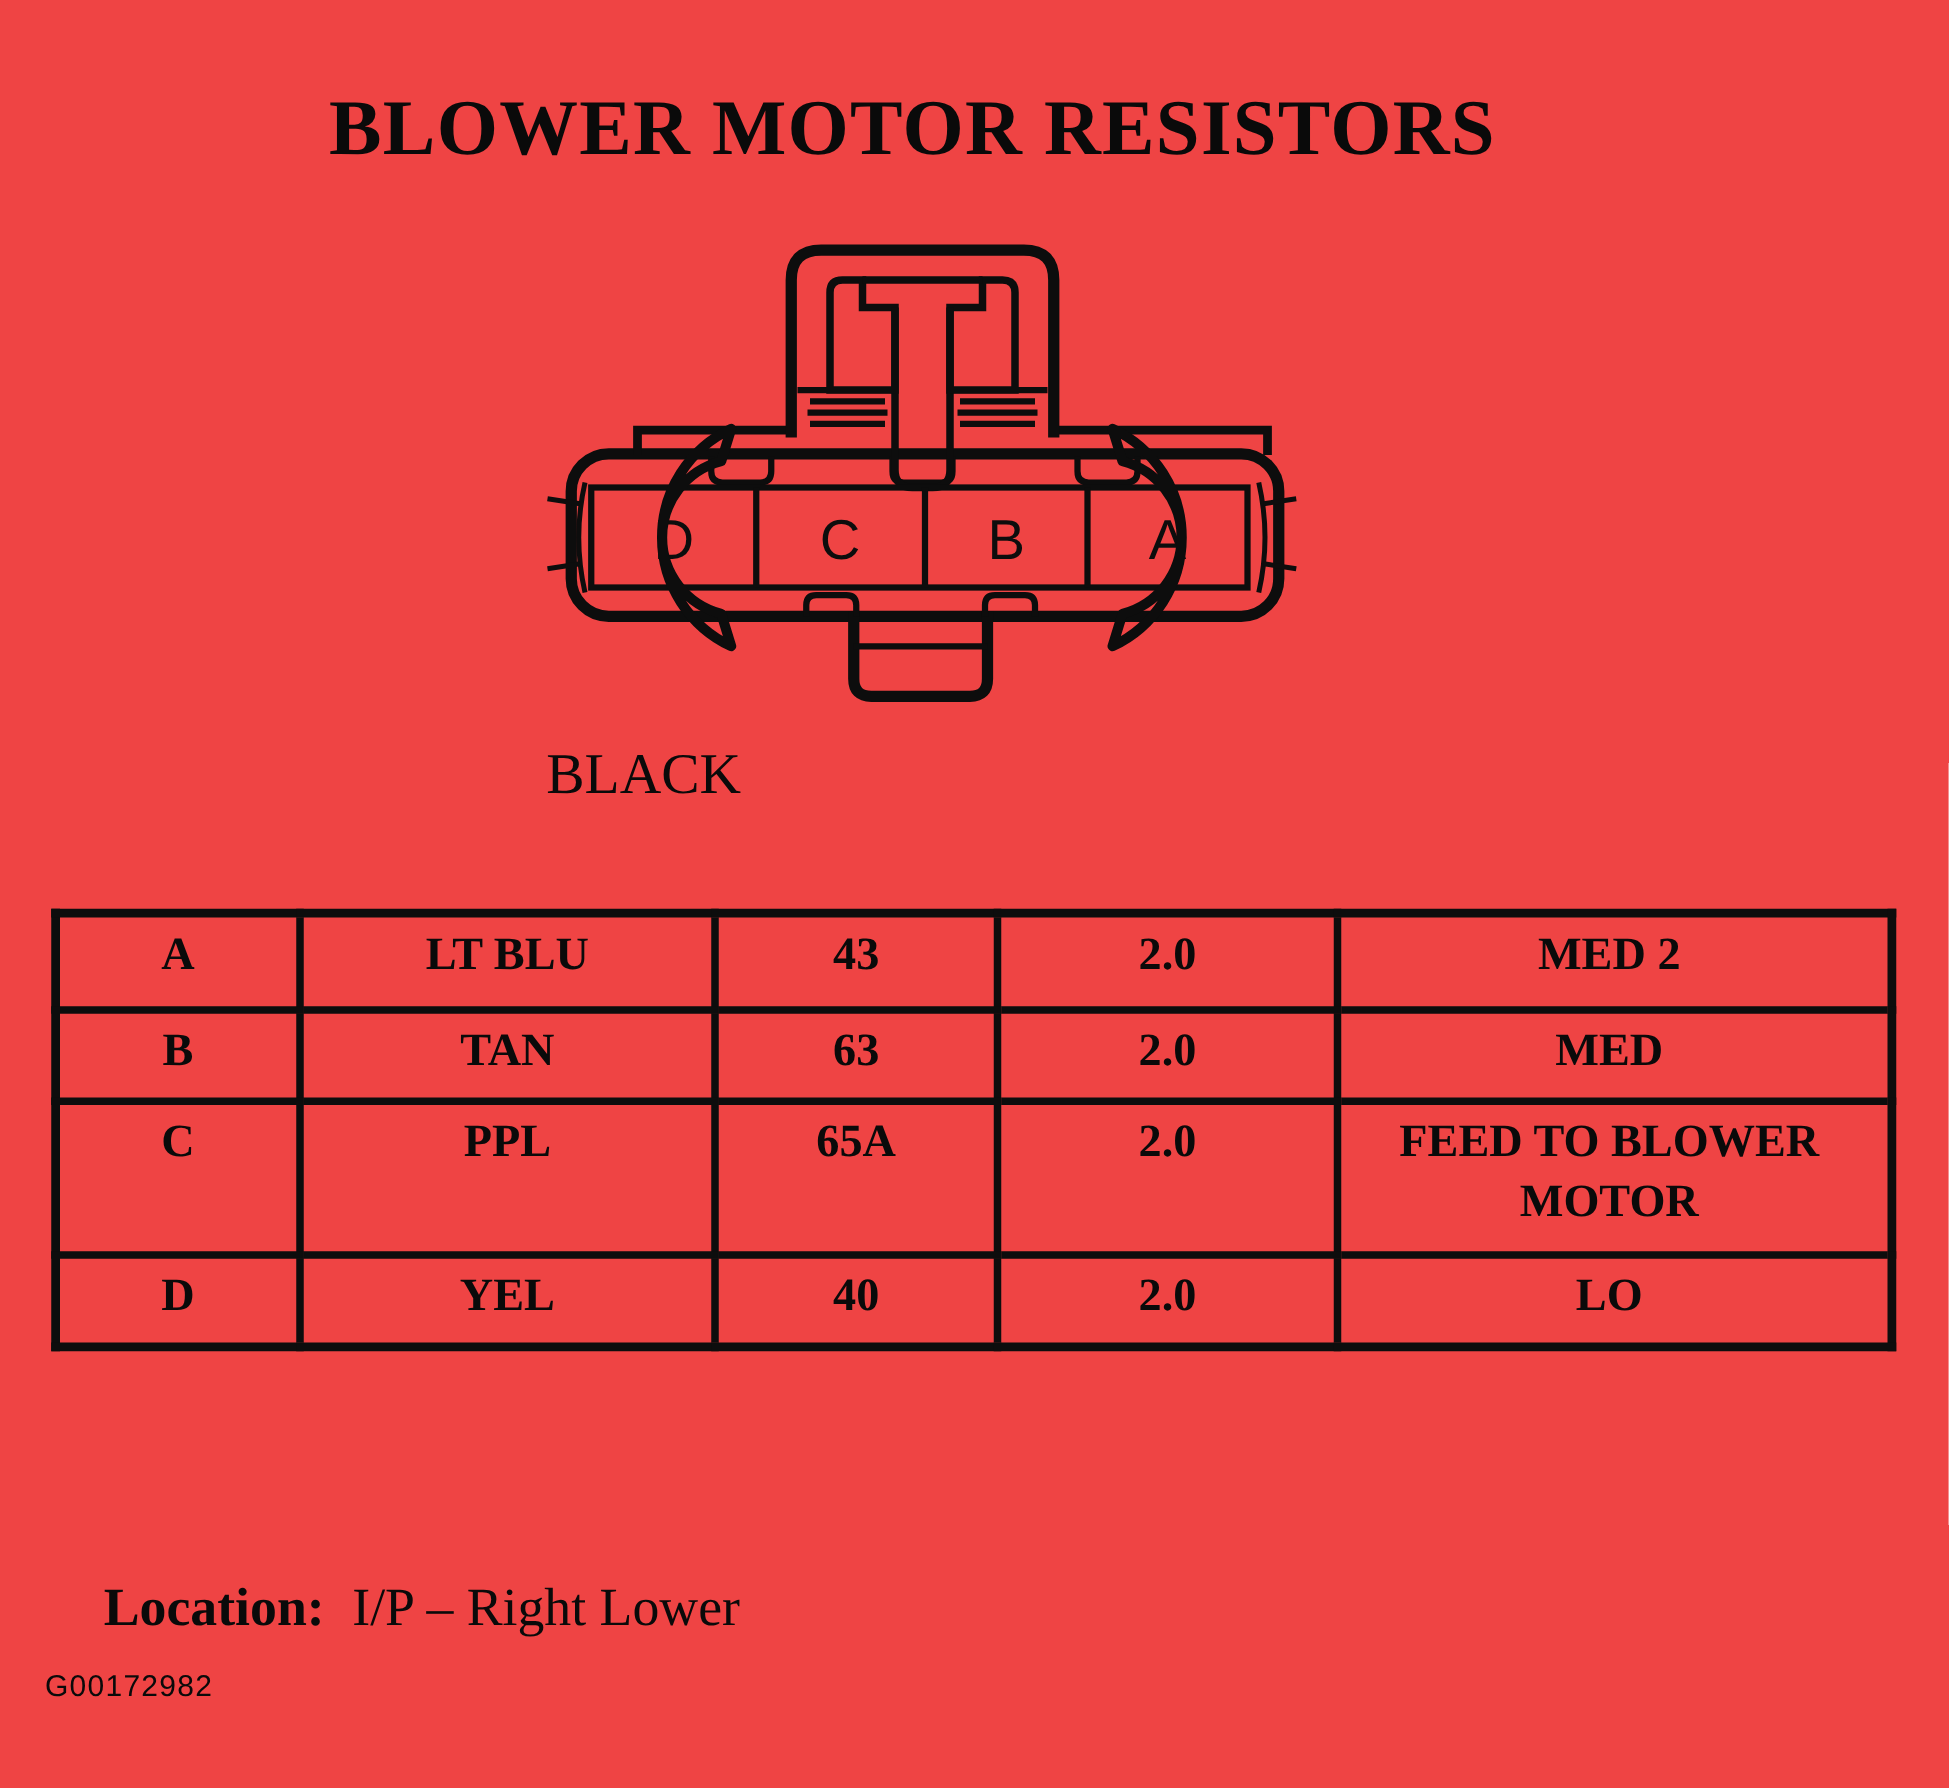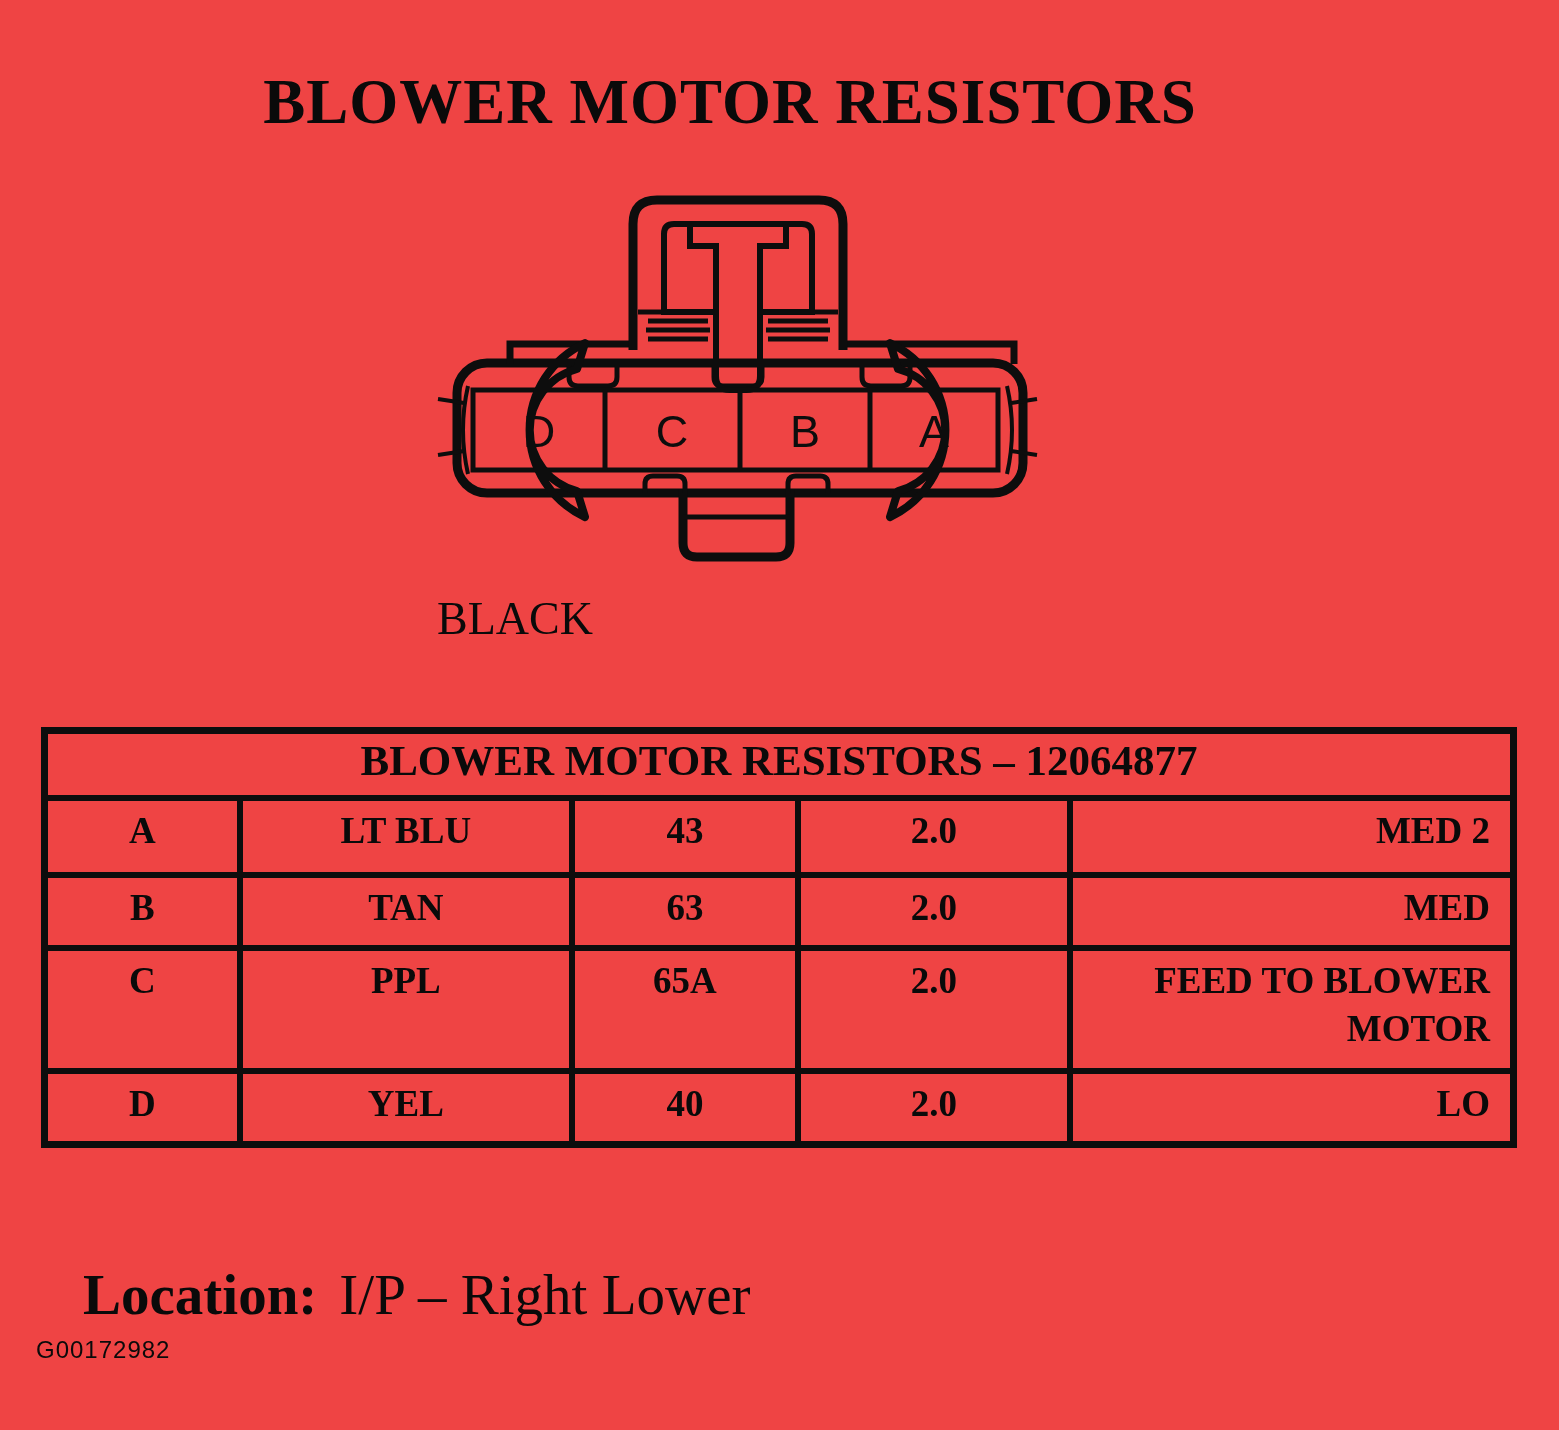--- a/index.html
+++ b/index.html
@@ -18,24 +18,24 @@
   table.pinout{border-collapse:collapse;width:100%;table-layout:fixed;
                border:7px solid #0d0d0d;}
   table.pinout th,table.pinout td{border:6px solid #0d0d0d;vertical-align:top;
                font-weight:700;overflow:hidden;}
   th.tbl-title{height:58px;text-align:center;font-size:43px;padding-top:2px;}
   tr.hdr-row th{height:110px;font-size:39px;text-align:center;padding-top:8px;line-height:1.35;}
   tr.hdr-row th:nth-child(5){text-align:left;padding-left:12px;}
   tr.hdr-row th .squeeze{display:inline-block;max-width:190px;}
   col.c1{width:13.3%;} col.c2{width:22.6%;} col.c3{width:15.4%;} col.c4{width:18.5%;} col.c5{width:30.2%;}
   tr.data-row td{font-size:37px;text-align:center;padding-top:6px;line-height:1.3;}
-  tr.data-row td:nth-child(5){text-align:right;padding-left:12px;padding-right:20px;}
+  tr.data-row td:nth-child(5){text-align:center;padding-left:12px;padding-right:20px;}
   tr.row-a td{height:64px;} tr.row-b td{height:60px;} tr.row-c td{height:110px;} tr.row-d td{height:60px;}
   
-  #location-line{position:absolute;left:83px;top:1262px;font-size:57px;white-space:nowrap;}
+  #location-line{position:absolute;left:83px;top:1262px;font-size:43px;white-space:nowrap;}
   #location-line .loc-label{font-weight:700;}
   #location-line .loc-value{font-weight:400;margin-left:22px;}
   #figure-code{position:absolute;left:36px;top:1336px;font-family:"Liberation Sans",sans-serif;
                font-size:24px;font-weight:400;letter-spacing:1px;}
   svg .ln{stroke:#0d0d0d;fill:none;}
   svg text{font-family:"Liberation Sans",sans-serif;font-size:45px;fill:#0d0d0d;font-weight:400;}
 </style>
 </head>
 <body>
 
@@ -107,23 +107,20 @@
   <div id="pinout-wrap">
     <table class="pinout">
       <colgroup>
           <col class="c1">
           <col class="c2">
           <col class="c3">
           <col class="c4">
           <col class="c5">
         </colgroup>
       <tbody>
-          <tr>
-        <th class="tbl-title" colspan="5">BLOWER MOTOR RESISTORS – 12064877</th>
-      </tr>
       <tr class="data-row row-a">
         <td>A</td>
         <td>LT BLU</td>
         <td>43</td>
         <td>2.0</td>
         <td>MED 2</td>
       </tr>
       <tr class="data-row row-b">
         <td>B</td>
         <td>TAN</td>

